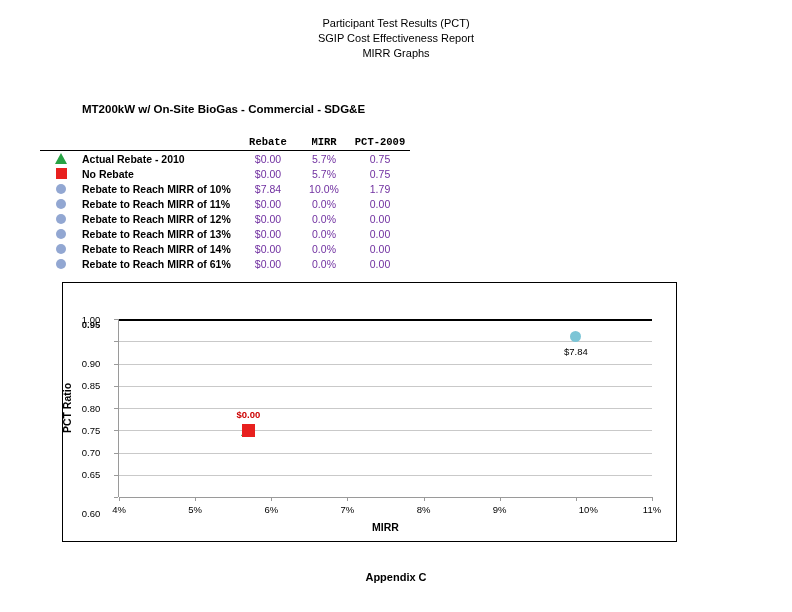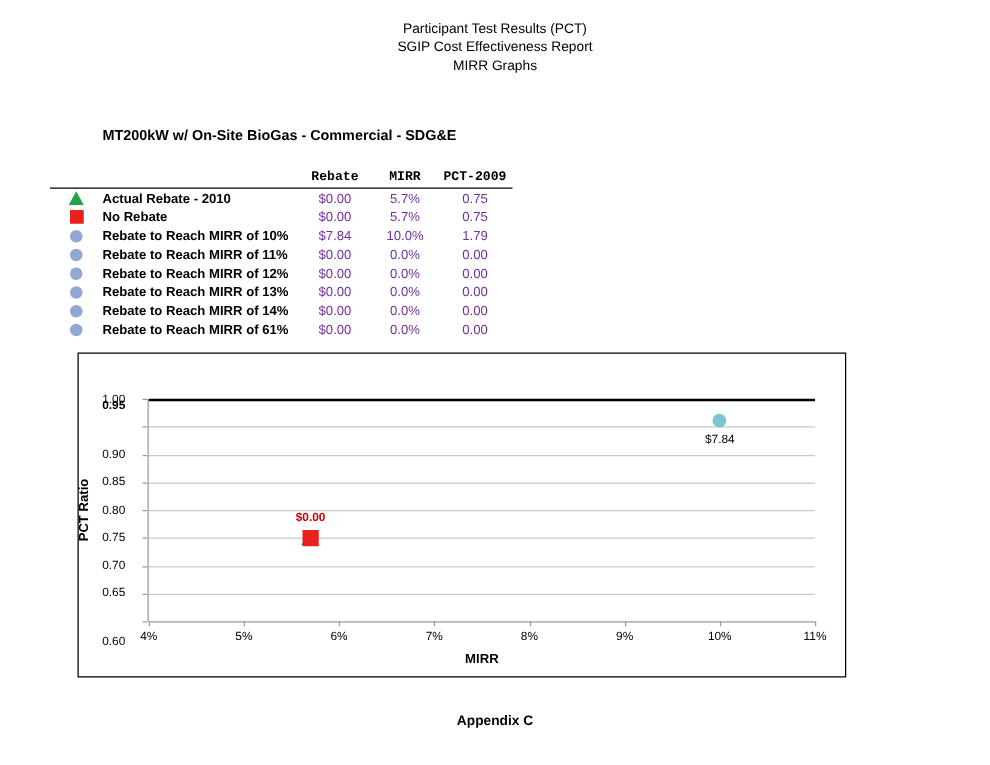--- a/index.html
+++ b/index.html
@@ -188,21 +188,21 @@
         <div class="xlab" style="left: 54.1429px; top: 185px;">5%</div>
         <div class="xtick" style="left: 152.286px; top: 178px;"></div>
         <div class="xlab" style="left: 130.286px; top: 185px;">6%</div>
         <div class="xtick" style="left: 228.429px; top: 178px;"></div>
         <div class="xlab" style="left: 206.429px; top: 185px;">7%</div>
         <div class="xtick" style="left: 304.571px; top: 178px;"></div>
         <div class="xlab" style="left: 282.571px; top: 185px;">8%</div>
         <div class="xtick" style="left: 380.714px; top: 178px;"></div>
         <div class="xlab" style="left: 358.714px; top: 185px;">9%</div>
         <div class="xtick" style="left: 456.857px; top: 178px;"></div>
-        <div class="xlab" style="left: 434.857px; top: 185px;">10%</div>
+        <div class="xlab" style="left: 434.857px; top: 185px; text-align: right;">10%</div>
         <div class="xtick" style="left: 533px; top: 178px;"></div>
         <div class="xlab" style="left: 511px; top: 185px;">11%</div>
         <div class="pt triangle" style="border-bottom-color: rgb(39, 162, 68); left: 122.443px; top: 105.25px;"></div>
         <div class="pt square" style="background: rgb(232, 32, 30); left: 122.943px; top: 104.75px;"></div>
         <div class="ptlabel" style="color: rgb(204, 0, 0); font-weight: 700; left: 99.4429px; top: 89.75px;">$0.00</div>
         <div class="pt circle" style="background: rgb(124, 197, 214); left: 451.357px; top: 12.3px;"></div>
         <div class="ptlabel" style="color: rgb(0, 0, 0); font-weight: 400; left: 426.857px; top: 27.3px;">$7.84</div>
       </div>
     <div class="y-title">PCT Ratio</div>
     <div class="x-title">MIRR</div>

